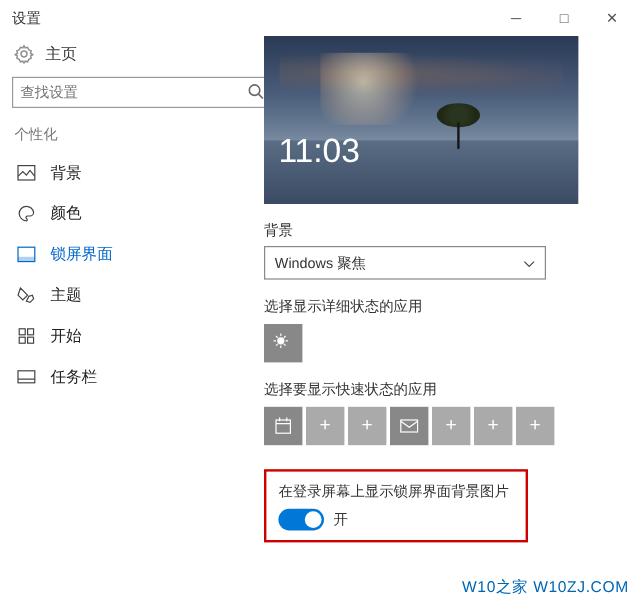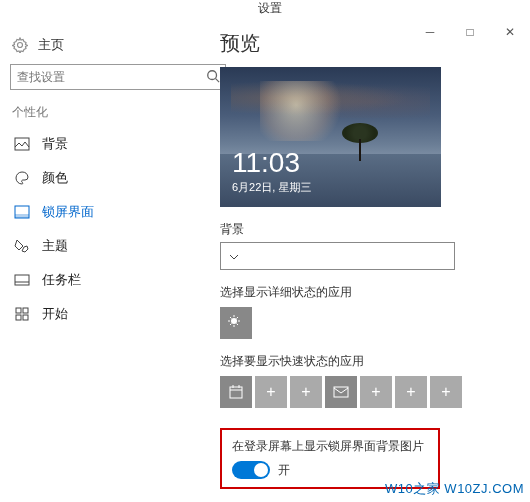--- a/index.html
+++ b/index.html
@@ -1,34 +1,34 @@
 <!DOCTYPE html>
 <html><head>
 <meta charset="utf-8">
 <style>
 * { box-sizing: border-box; margin: 0; padding: 0; font-family: "Microsoft YaHei", "Segoe UI", sans-serif; }
 body { width: 530px; height: 502px; background: #fff; font-size: 12px; color: #333; position: relative; overflow: hidden; }
-.titlebar { display: flex; align-items: center; height: 30px; padding-left: 10px; flex-direction: column; }
+.titlebar { display: flex; align-items: center; height: 30px; padding-left: 10px; }
 .titlebar .title { font-size: 12px; }
 .win-controls { margin-left: auto; display: flex; }
 .win-controls div { width: 40px; height: 30px; display: flex; align-items: center; justify-content: center; font-size: 12px; color: #555; }
 .home-row { display: flex; align-items: center; padding: 6px 12px; gap: 10px; }
 .icon { width: 16px; height: 16px; display: inline-flex; align-items: center; justify-content: center; }
 .search-row { padding: 4px 10px; }
 .search-box { position: relative; width: 216px; }
 .search-box input { width: 100%; height: 26px; border: 1px solid #999; padding: 0 26px 0 6px; font-size: 12px; }
 .search-box .sicon { position: absolute; right: 6px; top: 5px; color: #666; }
 .section-label { padding: 10px 12px 6px; color: #777; font-size: 12px; }
 .nav { }
 .nav-item { display: flex; align-items: center; gap: 12px; padding: 8px 14px; font-size: 13px; color: #222; }
 .nav-item.active { color: #0066cc; }
 .nav-item .nicon { width: 16px; height: 16px; display: flex; align-items: center; justify-content: center; }
 .content { position: absolute; left: 220px; top: 30px; right: 10px; bottom: 0; overflow: hidden; }
 .content h2 { font-size: 20px; font-weight: normal; margin-bottom: 10px; }
-.preview { width: 221px; height: 140px; background: linear-gradient(to bottom, #2a3a55 0%, #4a5d7a 35%, #6a7d95 55%, #8a9aae 70%, #b0b8c2 100%); position: relative; overflow: hidden; }
+.preview { width: 262px; height: 140px; background: linear-gradient(to bottom, #2a3a55 0%, #4a5d7a 35%, #6a7d95 55%, #8a9aae 70%, #b0b8c2 100%); position: relative; overflow: hidden; }
 .sky-glow { position: absolute; left: 18%; top: 10%; width: 90px; height: 60px; background: radial-gradient(circle at 40% 40%, rgba(255,240,200,0.6), rgba(255,200,150,0.2) 50%, transparent 70%); }
 .clouds { position: absolute; left: 5%; top: 8%; width: 90%; height: 40px; background: radial-gradient(ellipse at 30% 50%, rgba(120,100,90,0.6), transparent 60%), radial-gradient(ellipse at 70% 60%, rgba(100,90,100,0.5), transparent 55%); }
 .water { position: absolute; left: 0; right: 0; top: 62%; bottom: 0; background: linear-gradient(to bottom, #5a6d85, #3a4a62); }
 .tree { position: absolute; left: 55%; top: 40%; }
 .tree .trunk { width: 2px; height: 22px; background: #1a1510; margin: 0 auto; }
 .tree .crown { width: 36px; height: 20px; background: radial-gradient(circle, #2a3520 30%, #1f2815 70%); border-radius: 50%; margin-bottom: -4px; }
 .tree-reflect { position: absolute; left: 55%; top: 62%; opacity: 0.3; transform: scaleY(-0.7); }
 .lock-time { position: absolute; left: 12px; bottom: 28px; color: #fff; font-size: 28px; font-weight: 300; }
 .lock-date { position: absolute; left: 12px; bottom: 12px; color: #fff; font-size: 11px; }
 .label { margin-top: 14px; font-size: 12px; }
@@ -107,60 +107,59 @@
   <div class="nav-item">
     <span class="nicon">
         <svg width="16" height="16" viewBox="0 0 16 16">
           <path d="M3 2l6 6-4 4-4-4z M10 9l3-1 1 3-3 3-3-1z" fill="none" stroke="#444"></path>
         </svg>
       </span>
     <span>主题</span>
   </div>
   <div class="nav-item">
     <span class="nicon">
-        <svg width="16" height="12" viewBox="0 0 16 12">
-          <rect x="1" y="1" width="14" height="10" fill="none" stroke="#444"></rect>
-          <line x1="1" y1="8" x2="15" y2="8" stroke="#444"></line>
-        </svg>
-      </span>
-    <span>任务栏</span>
-  </div>
-  <div class="nav-item">
-    <span class="nicon">
         <svg width="14" height="14" viewBox="0 0 14 14">
           <rect x="1" y="1" width="5" height="5" fill="none" stroke="#444"></rect>
           <rect x="8" y="1" width="5" height="5" fill="none" stroke="#444"></rect>
           <rect x="1" y="8" width="5" height="5" fill="none" stroke="#444"></rect>
           <rect x="8" y="8" width="5" height="5" fill="none" stroke="#444"></rect>
         </svg>
       </span>
     <span>开始</span>
   </div>
+  <div class="nav-item">
+    <span class="nicon">
+        <svg width="16" height="12" viewBox="0 0 16 12">
+          <rect x="1" y="1" width="14" height="10" fill="none" stroke="#444"></rect>
+          <line x1="1" y1="8" x2="15" y2="8" stroke="#444"></line>
+        </svg>
+      </span>
+    <span>任务栏</span>
+  </div>
 </div>
 
 <div class="content">
-  <h2>预览</h2>
   <div class="preview">
     <div class="clouds"></div>
     <div class="sky-glow"></div>
     <div class="water"></div>
     <div class="tree">
         <div class="crown"></div>
         <div class="trunk"></div>
       </div>
     <div class="tree-reflect">
         <div class="crown"></div>
         <div class="trunk"></div>
       </div>
     <div class="lock-time">11:03</div>
-    <div class="lock-date">6月22日, 星期三</div>
   </div>
 
   <div class="label">背景</div>
   <div class="dropdown">
+    <span>Windows 聚焦</span>
     <span><svg width="10" height="6" viewBox="0 0 10 6">
           <polyline points="1,1 5,5 9,1" fill="none" stroke="#444"></polyline>
         </svg></span>
   </div>
 
   <div class="label">选择显示详细状态的应用</div>
   <div class="tile-row">
     <div class="tile dark">
       <svg width="18" height="18" viewBox="0 0 18 18">
           <circle cx="7" cy="7" r="3" fill="#fff"></circle>

